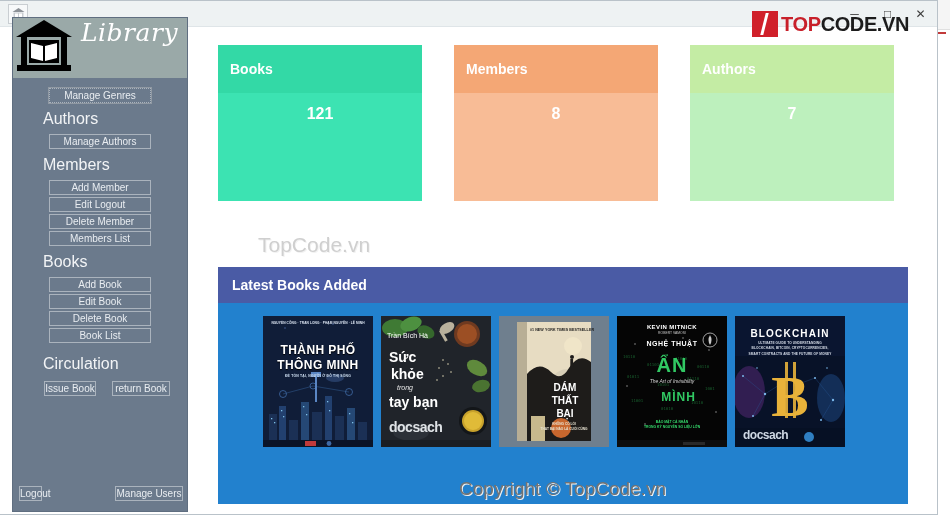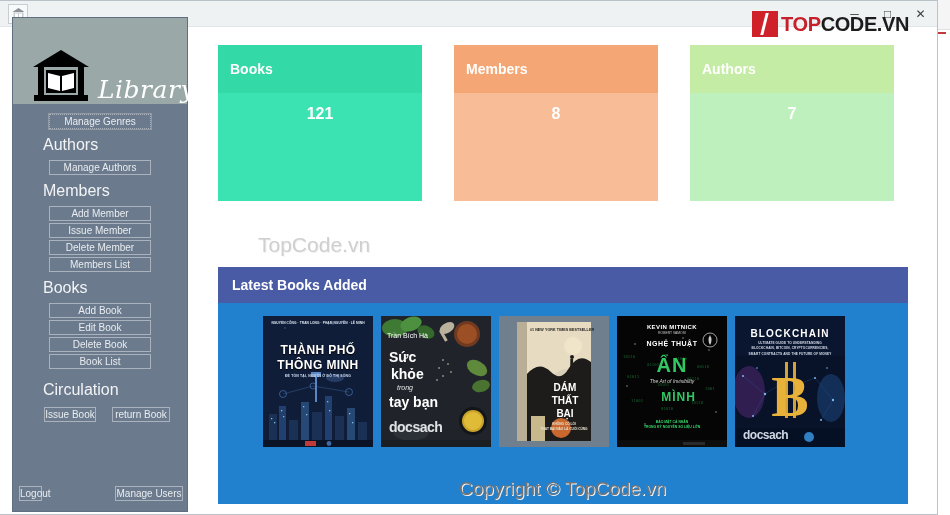--- a/index.html
+++ b/index.html
@@ -93,22 +93,22 @@
   }
   .tc-text .a { color: #c8202a; }
   .tc-text .b { color: #1c1c1c; }
 
   
   .sidebar {
     position: absolute; left: 12px; top: 16px; width: 176px; height: 495px;
     background: #6b7a8c; border: 1px solid #5f6e80;
   }
   .sidebar-logo {
-    height: 86px; background: #9aa9a8;
-    display: flex; align-items: flex-end; padding-left: 19px;
+    height: 60px; background: #9aa9a8;
+    display: flex; align-items: flex-start; padding-left: 2px;
   }
   .lib-icon { width: 58px; height: 56px; position: relative; flex: none; }
   .lib-name {
     margin-left: 8px; font-family: "DejaVu Serif", serif; font-style: italic;
     font-size: 25px; color: #ffffff; letter-spacing: 0.5px;
   }
 
   .menu { padding: 8px 0 0 0; }
   .menu-head {
     color: #f2f4f6; font-size: 16px; padding: 5px 0 4px 30px;
@@ -255,21 +255,21 @@
 
       <div class="menu">
 
         <div class="btn focused">Manage Genres</div>
 
         <div class="menu-head">Authors</div>
         <div class="btn">Manage Authors</div>
 
         <div class="menu-head">Members</div>
         <div class="btn">Add Member</div>
-        <div class="btn">Issue Member</div>
+        <div class="btn">Edit Logout</div>
         <div class="btn">Delete Member</div>
         <div class="btn">Members List</div>
 
         <div class="menu-head">Books</div>
         <div class="btn">Add Book</div>
         <div class="btn">Edit Book</div>
         <div class="btn">Delete Book</div>
         <div class="btn">Book List</div>
 
         <div class="menu-head circulation">Circulation</div>

